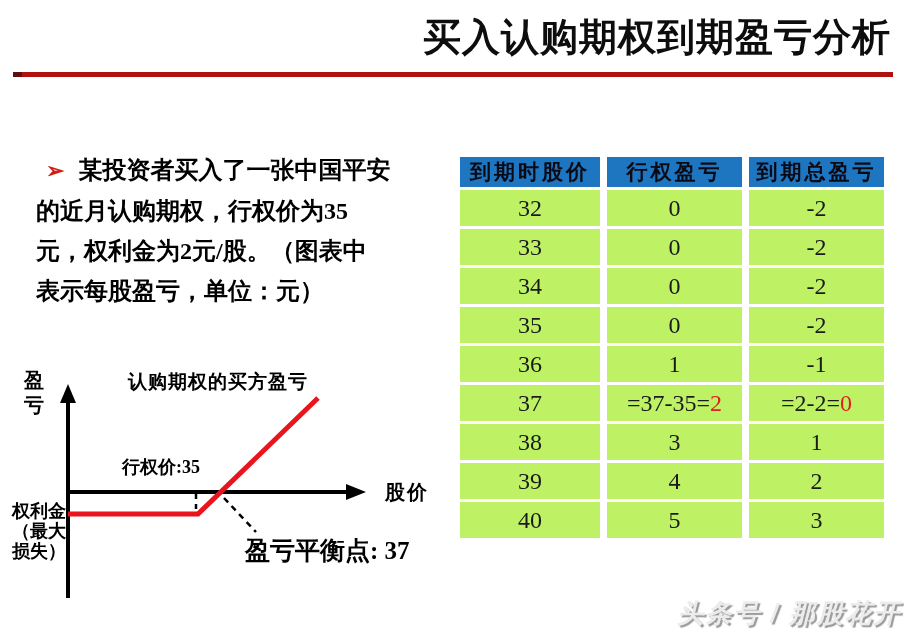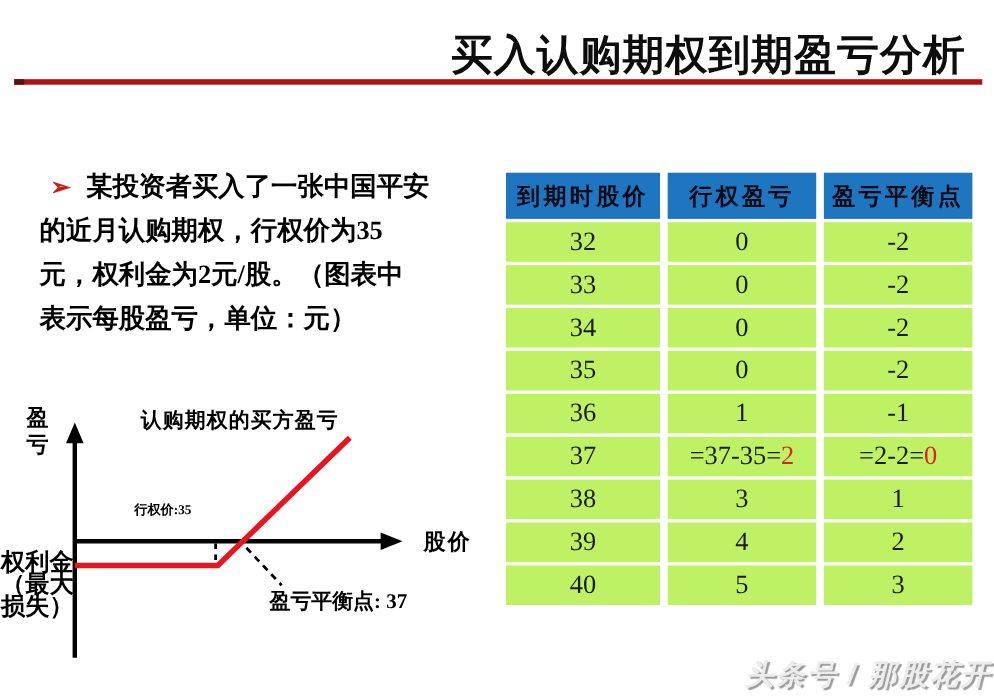--- a/index.html
+++ b/index.html
@@ -1,20 +1,20 @@
 <!DOCTYPE html>
 <html><head>
 <meta charset="utf-8">
 <style>
   html,body{margin:0;padding:0;background:#ffffff;}
   .slide{position:relative;width:904px;height:633px;background:#ffffff;overflow:hidden;
          font-family:"Liberation Sans",sans-serif;color:#111;}
 
   
-  .title{position:absolute;top:12px;right:13px;margin:13px;font-size:38px;font-weight:bold;
+  .title{position:absolute;top:12px;right:13px;margin:0;font-size:38px;font-weight:bold;
          color:#0d0d0d;letter-spacing:1px;white-space:nowrap;
          font-family:"Liberation Sans",sans-serif;}
   .rule{position:absolute;left:13px;top:72px;width:880px;height:5px;background:#b01212;}
   .rule-cap{position:absolute;left:0;top:0;width:9px;height:5px;background:#5c1010;}
 
   
   .intro{position:absolute;left:36px;top:150px;width:360px;font-size:24px;line-height:40px;
          font-weight:bold;color:#000;font-family:"Liberation Serif",serif;}
   .intro-line{white-space:nowrap;}
   .intro-line .indent{display:inline-block;width:10px;}
@@ -22,30 +22,30 @@
 
   
   .chart{position:absolute;left:0;top:360px;width:432px;height:273px;}
   .chart svg{position:absolute;left:0;top:0;}
   .clabel{position:absolute;font-weight:bold;color:#000;white-space:nowrap;
           font-family:"Liberation Serif",serif;}
   .c-title{left:128px;top:9px;font-size:19px;letter-spacing:1px;}
   .c-ylab{left:24px;top:8px;font-size:20px;line-height:25px;text-align:center;}
   .c-ylab span{display:block;}
   .c-xlab{left:385px;top:119px;font-size:20px;letter-spacing:2px;font-family:Liberation Serif, serif;}
-  .c-strike{left:122px;top:95px;font-size:12px;}
-  .c-breakeven{left:245px;top:174px;font-size:19px;}
-  .c-premium{left:1px;top:141px;font-size:22px;line-height:20px;font-family:Liberation Serif, serif;}
+  .c-strike{left:122px;top:95px;font-size:18px;}
+  .c-breakeven{left:245px;top:174px;font-size:25px;}
+  .c-premium{left:12px;top:141px;font-size:18px;line-height:20px;font-family:Liberation Serif, serif;}
   .c-premium span{display:block;}
 
   
   .ptable{position:absolute;left:460px;top:157px;display:grid;
           grid-template-columns:140px 135px 135px;gap:3px 7px;
           font-family:"Liberation Serif",serif;}
-  .th{height:42px;background:#1e75c0;color:#0a0a14;font-weight:bold;font-size:21px;
+  .th{height:30px;background:#1e75c0;color:#0a0a14;font-weight:bold;font-size:21px;
       display:flex;align-items:center;justify-content:center;letter-spacing:3px;}
   .td{height:36px;display:flex;align-items:center;justify-content:center;
       font-size:24px;color:#1a1a1a;}
   .dark{background:#bef264;}
   .light{background:#bef264;}
   .red{color:#e02020;}
 
   
   .watermark{position:absolute;right:3px;bottom:2px;font-size:26px;font-weight:bold;
              font-style:italic;letter-spacing:2px;color:#ececec;
@@ -90,21 +90,21 @@
       <span>权利金</span>
       <span>（最大</span>
       <span>损失）</span>
     </div>
     <div class="clabel c-breakeven">盈亏平衡点: 37</div>
   </div>
 
   <div class="ptable">
     <div class="th">到期时股价</div>
     <div class="th">行权盈亏</div>
-    <div class="th">盈亏平衡点</div>
+    <div class="th">到期总盈亏</div>
 
     <div class="td dark">32</div>
     <div class="td dark">
         <span>0</span>
         <span class="red"></span>
       </div>
     <div class="td dark">
         <span>-2</span>
         <span class="red"></span>
       </div>

